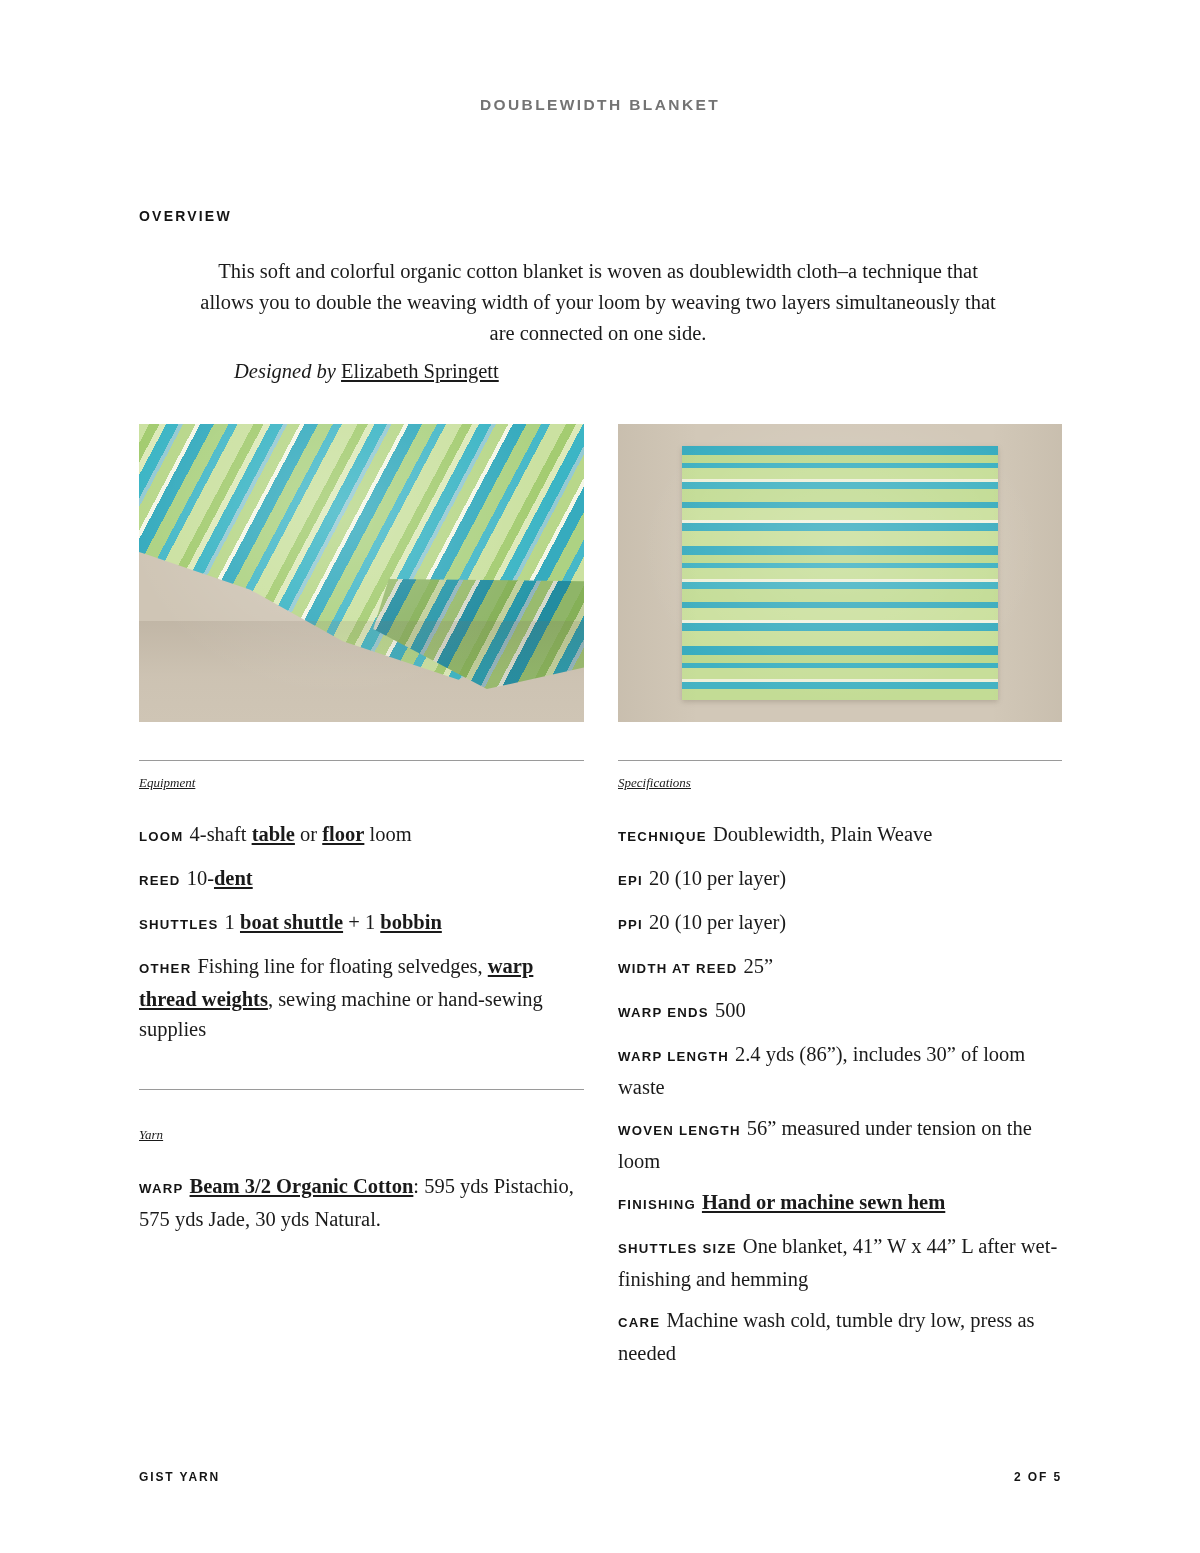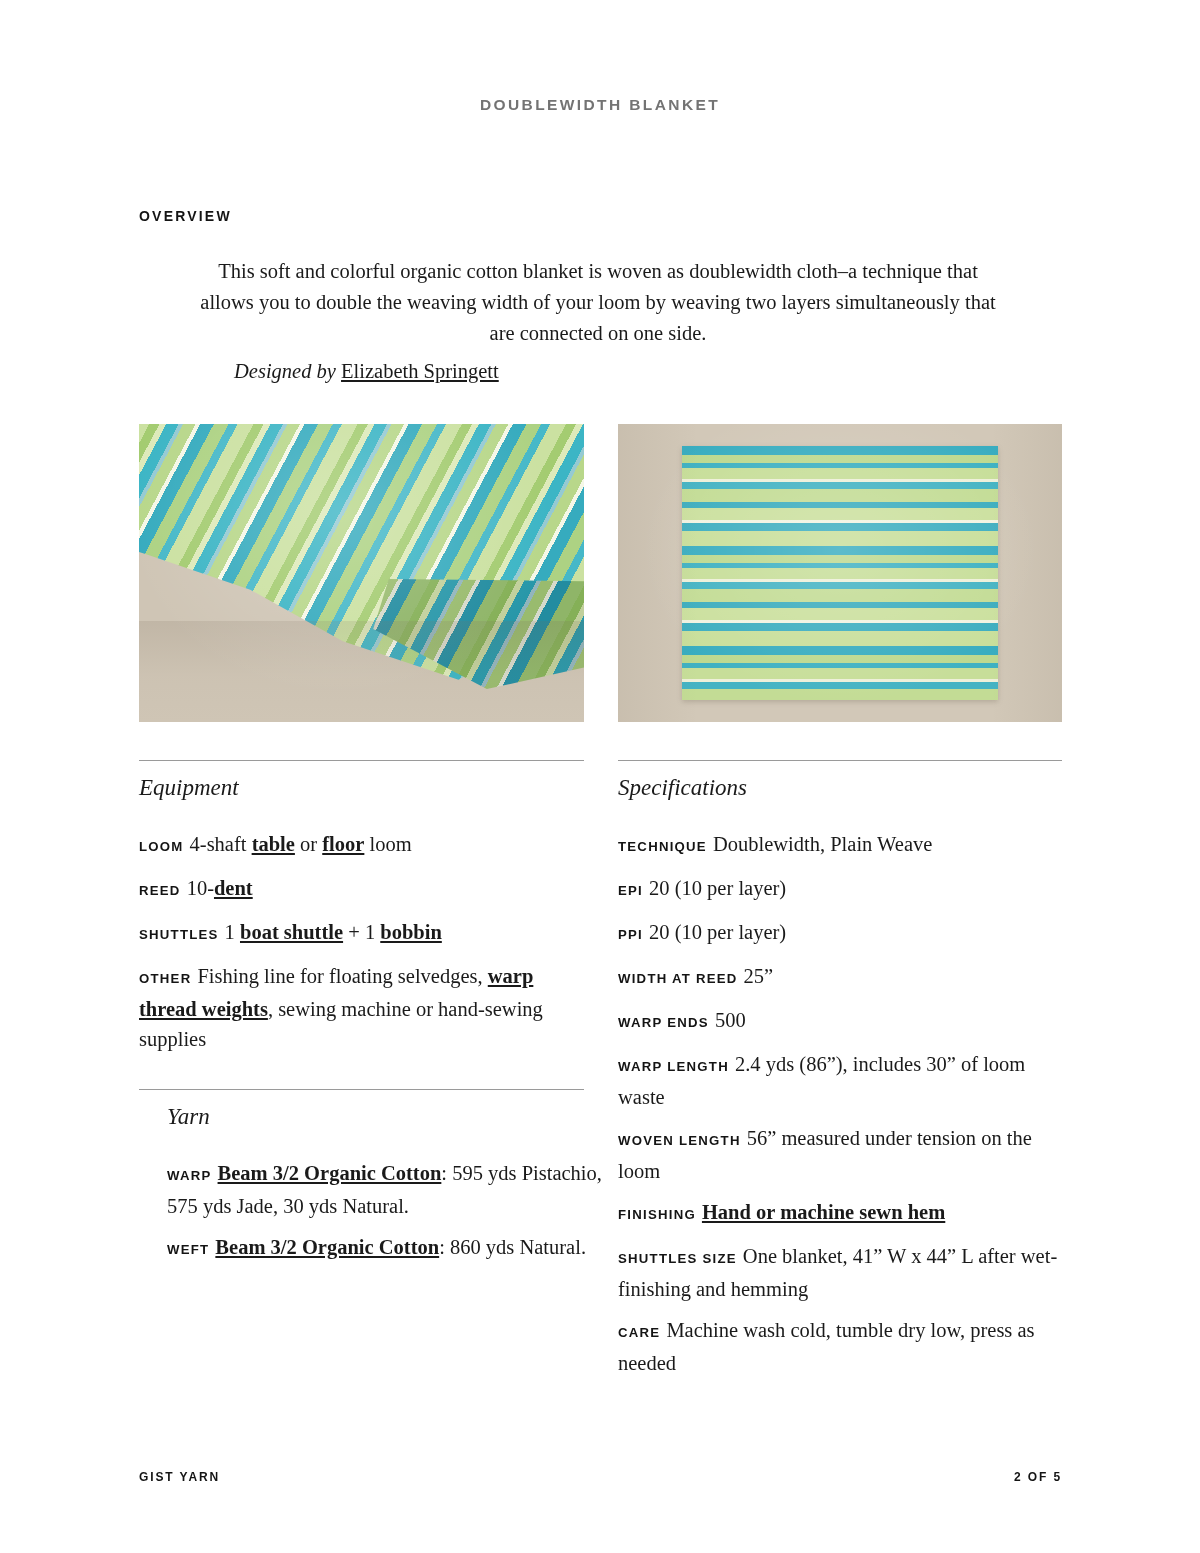--- a/index.html
+++ b/index.html
@@ -206,22 +206,23 @@
 
   .col {
     position: absolute;
     width: 445px;
   }
   .col-left  { left: 0px; }
   .col-right { left: 479px; width: 444px; }
 
   .col-title {
     font-style: italic;
-    font-size: 23px;
+    font-size: 13px;
     color: #1a1a1a;
+    text-decoration: underline;
   }
 
   .spec-list {
     margin: 0;
     padding: 0;
     list-style: none;
   }
   .spec-row {
     font-size: 20.5px;
     line-height: 30px;
@@ -302,25 +303,24 @@
   <div class="col col-left" style="top: 775px;">
     <div class="col-title">Equipment</div>
     <ul class="spec-list" style="margin-top:28px;">
         <li class="spec-row"><span class="spec-label">LOOM</span><span class="spec-value"><span>4-shaft </span><span class="u">table</span><span> or </span><span class="u">floor</span><span> loom</span></span></li>
         <li class="spec-row"><span class="spec-label">REED</span><span class="spec-value"><span>10-</span><span class="u">dent</span></span></li>
         <li class="spec-row"><span class="spec-label">SHUTTLES</span><span class="spec-value"><span>1 </span><span class="u">boat shuttle</span><span> + 1 </span><span class="u">bobbin</span></span></li>
         <li class="spec-row"><span class="spec-label">OTHER</span><span class="spec-value"><span>Fishing line for floating selvedges, </span><span class="u">warp thread weights</span><span>, sewing machine or hand-sewing supplies</span></span></li>
       </ul>
   </div>
 
-  <div class="col col-left" style="top: 1104px; margin-left: 28px;">
+  <div class="col col-left" style="top: 1127px;">
     <div class="col-title">Yarn</div>
     <ul class="spec-list" style="margin-top:28px;">
         <li class="spec-row"><span class="spec-label">WARP</span><span class="spec-value"><span class="u">Beam 3/2 Organic Cotton</span><span>: 595 yds Pistachio, 575 yds Jade, 30 yds Natural.</span></span></li>
-        <li class="spec-row"><span class="spec-label">WEFT</span><span class="spec-value"><span class="u">Beam 3/2 Organic Cotton</span><span>: 860 yds Natural.</span></span></li>
       </ul>
   </div>
 
   <div class="col col-right" style="top: 775px;">
     <div class="col-title">Specifications</div>
     <ul class="spec-list" style="margin-top:28px;">
         <li class="spec-row"><span class="spec-label">TECHNIQUE</span><span class="spec-value"><span>Doublewidth, Plain Weave</span></span></li>
         <li class="spec-row"><span class="spec-label">EPI</span><span class="spec-value"><span>20 (10 per layer)</span></span></li>
         <li class="spec-row"><span class="spec-label">PPI</span><span class="spec-value"><span>20 (10 per layer)</span></span></li>
         <li class="spec-row"><span class="spec-label">WIDTH AT REED</span><span class="spec-value"><span>25”</span></span></li>

